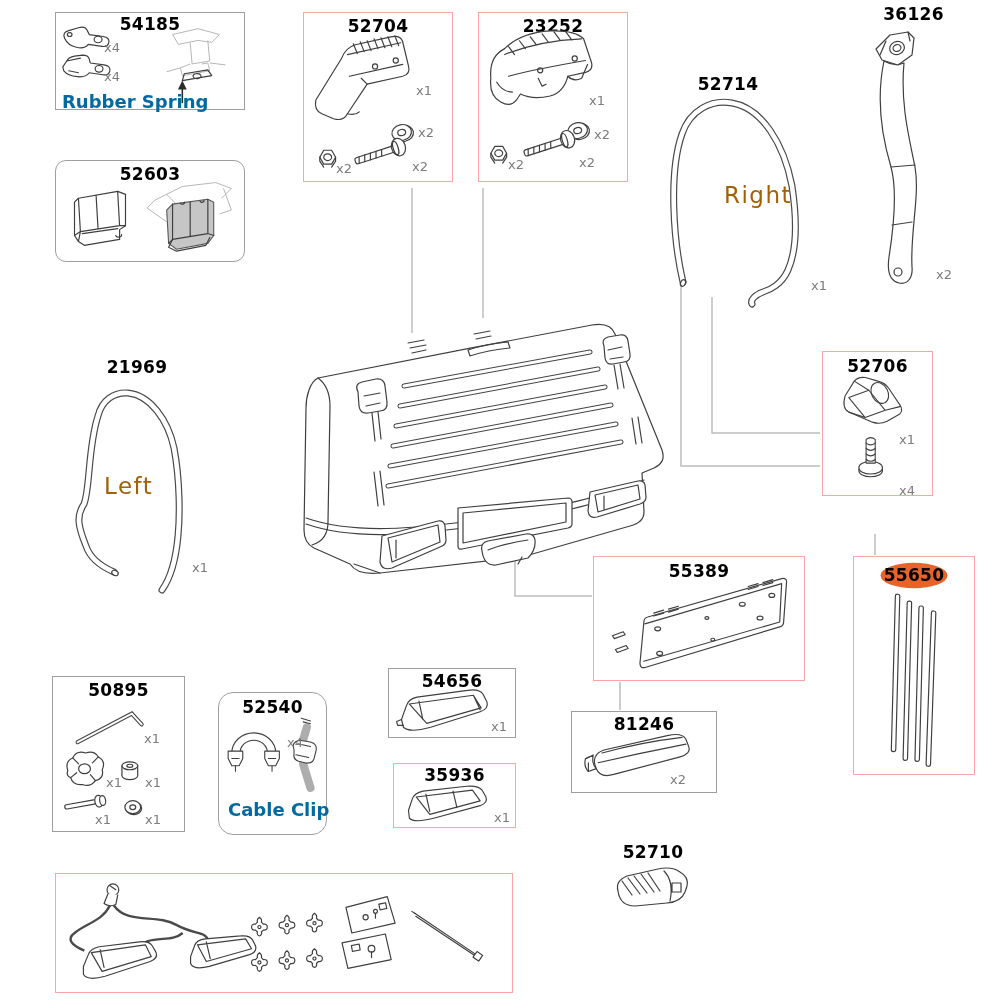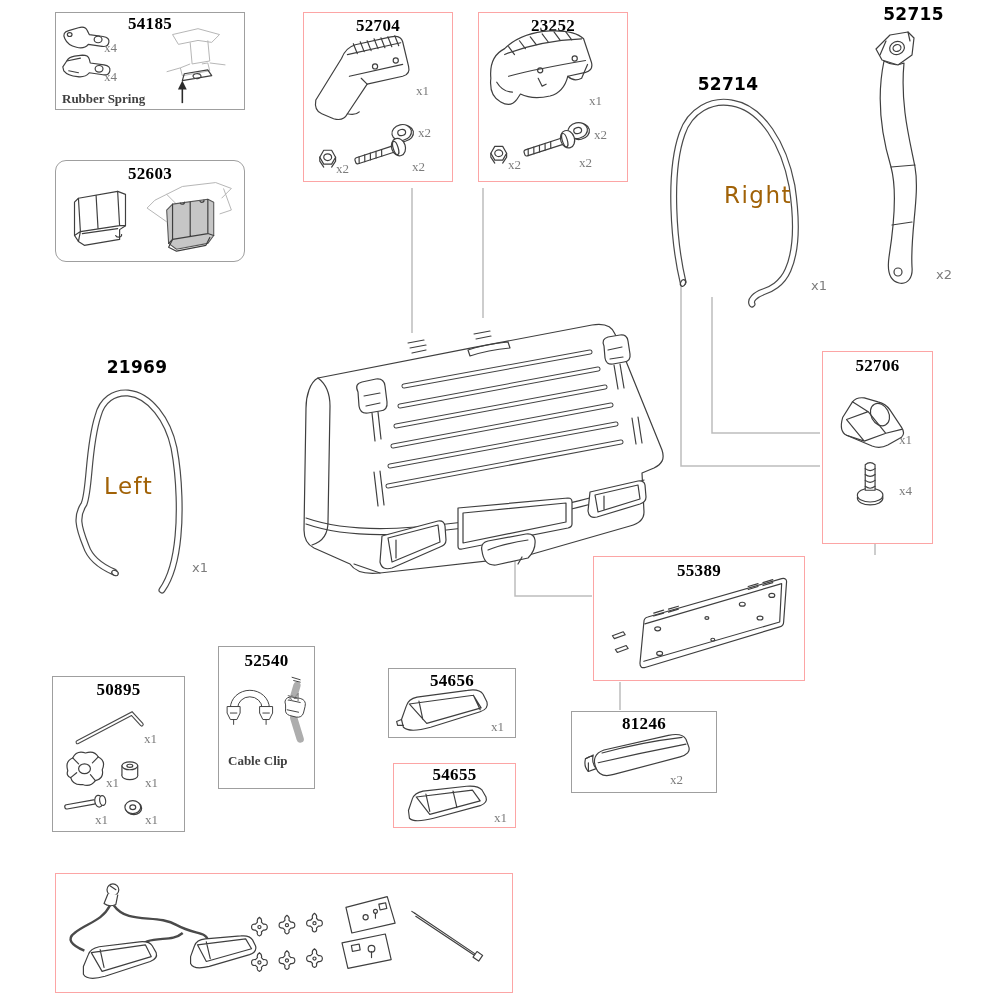--- a/index.html
+++ b/index.html
@@ -1,24 +1,24 @@
 <!DOCTYPE html>
 <html><head>
 <meta charset="utf-8">
 <style>
   html,body{margin:0;padding:0;background:#fff;}
   .stage{position:relative;width:1000px;height:1000px;background:#fff;
          font-family:"DejaVu Sans",sans-serif;overflow:hidden;}
-  .pbox{position:absolute;background:#fff;box-sizing:border-box;font-family:Liberation Serif, serif;}
+  .pbox{position:absolute;background:#fff;box-sizing:border-box;}
   .b-dark{border:1px solid #fca5a5;}
   .b-light{border:1px solid #9f9f9f;}
   .num{position:absolute;font-weight:700;font-size:17px;line-height:1.1;color:#000;
        text-align:center;letter-spacing:.3px;white-space:nowrap;}
   .qty{position:absolute;font-size:13px;color:#7c7c7c;white-space:nowrap;}
-  .cap{position:absolute;font-weight:700;font-size:13px;color:#404040;white-space:nowrap;}
+  .cap{position:absolute;font-weight:700;font-size:18px;color:#0369a1;white-space:nowrap;}
   .side{position:absolute;font-size:23px;color:#a16207;letter-spacing:1.5px;white-space:nowrap;}
   svg{display:block;}
   .fill{position:absolute;inset:0;width:100%;height:100%;}
   .ln{stroke:#3f3f3f;stroke-width:1.2;fill:none;stroke-linejoin:round;stroke-linecap:round;}
   .lnw{stroke:#3f3f3f;stroke-width:1.2;fill:#fff;stroke-linejoin:round;}
   .lng{stroke:#575757;stroke-width:1.1;fill:#c6c6c6;stroke-linejoin:round;}
   .ctx{stroke:#b4b4b4;stroke-width:1;fill:none;}
 </style>
 </head>
 <body>
@@ -204,21 +204,21 @@
     <svg style="position:absolute;left:0;top:24px;" width="165" height="216" viewBox="0 0 165 216">
       <path d="M15,188 C6,150 0,80 14,40 C22,16 44,5 64,9 C94,14 116,50 124,92 C130,132 128,158 120,176 C114,190 102,196 95,198 C87,201 82,206 84,210" fill="none" stroke="#4a4a4a" stroke-width="7" stroke-linecap="round"></path>
       <path d="M15,188 C6,150 0,80 14,40 C22,16 44,5 64,9 C94,14 116,50 124,92 C130,132 128,158 120,176 C114,190 102,196 95,198 C87,201 82,206 84,210" fill="none" stroke="#fff" stroke-width="4.6" stroke-linecap="round"></path>
       <ellipse cx="15" cy="189" rx="3.4" ry="2.4" transform="rotate(-65 15 189)" class="lnw"></ellipse>
     </svg>
     <span class="side" style="left:56px;top:112px;">Right</span>
     <span class="qty" style="left:143px;top:208px;">x1</span>
   </div>
 
   <div style="position:absolute;left:866px;top:5px;width:95px;height:285px;">
-    <span class="num" style="left:10px;top:0;width:75px;">52715</span>
+    <span class="num" style="left:10px;top:0;width:75px;">36126</span>
     <svg style="position:absolute;left:0;top:24px;" width="95" height="260" viewBox="0 0 95 260">
       <path class="lnw" d="M18,32 C10,70 16,108 25,138 C31,160 28,196 23,228 C21,242 24,252 33,254 C42,256 47,248 46,238 C44,204 54,166 49,138 C44,112 34,76 38,34 Q28,38 18,32 Z"></path>
       <path class="lnw" d="M10,20 L24,6 L42,3 L48,9 L46,26 L32,36 L16,31 Z"></path>
       <path class="ln" d="M14,26 L20,12 M42,3 L44,12"></path>
       <ellipse class="lnw" cx="31" cy="19" rx="7.5" ry="6.5" transform="rotate(-22 31 19)"></ellipse>
       <ellipse class="ln" cx="31" cy="19" rx="4" ry="3.4" transform="rotate(-22 31 19)"></ellipse>
       <path class="ln" d="M25,138 L49,136 M26,196 L46,193"></path>
       <circle class="lnw" cx="32" cy="243" r="4"></circle>
     </svg>
     <span class="qty" style="left:70px;top:262px;">x2</span>
@@ -228,21 +228,21 @@
     <span class="num" style="left:35px;top:0;width:80px;">21969</span>
     <svg style="position:absolute;left:0;top:28px;" width="160" height="222" viewBox="0 0 160 222">
       <path d="M52,186 C38,180 28,172 24,160 C16,140 14,130 22,118 C28,104 26,60 36,30 C40,14 52,6 66,7 C88,9 106,34 112,62 C118,94 118,130 116,150 C114,172 110,190 100,204" fill="none" stroke="#4a4a4a" stroke-width="7" stroke-linecap="round"></path>
       <path d="M52,186 C38,180 28,172 24,160 C16,140 14,130 22,118 C28,104 26,60 36,30 C40,14 52,6 66,7 C88,9 106,34 112,62 C118,94 118,130 116,150 C114,172 110,190 100,204" fill="none" stroke="#fff" stroke-width="4.6" stroke-linecap="round"></path>
       <ellipse cx="53" cy="187" rx="3.4" ry="2.4" transform="rotate(25 53 187)" class="lnw"></ellipse>
     </svg>
     <span class="side" style="left:42px;top:115px;">Left</span>
     <span class="qty" style="left:130px;top:202px;">x1</span>
   </div>
 
-  <div class="pbox b-dark" style="left:822px;top:351px;width:111px;height:193px;">
+  <div class="pbox b-dark" style="left:822px;top:351px;width:111px;height:145px;">
     <span class="num" style="left:0;right:0;top:5px;">52706</span>
     <svg class="fill" viewBox="0 0 111 157">
       <path class="lnw" d="M20,48 L30,32 Q34,27 42,28 L56,32 Q64,34 68,40 L80,58 Q84,64 80,68 L66,76 Q58,80 50,77 L24,66 Q16,62 20,48 Z"></path>
       <ellipse class="lnw" cx="58" cy="45" rx="9" ry="12" transform="rotate(-28 58 45)"></ellipse>
       <path class="ln" d="M24,50 L46,42 L64,64 L42,72 Z M30,32 L46,42 M80,60 L64,64 M24,66 L42,72"></path>
       <g transform="translate(48,130)">
         <ellipse class="lnw" cx="0" cy="0" rx="13" ry="7"></ellipse>
         <ellipse class="lnw" cx="0" cy="-3" rx="13" ry="7"></ellipse>
         <path class="lnw" d="M-5,-8 L-5,-34 q5,-4 10,0 L5,-8 Z"></path>
         <path class="ln" d="M-5,-30 q5,4 10,0 M-5,-24 q5,4 10,0 M-5,-18 q5,4 10,0 M-5,-12 q5,4 10,0"></path>
@@ -265,20 +265,32 @@
         <ellipse cx="180" cy="39" rx="3" ry="2"></ellipse>
           <ellipse cx="114" cy="62" rx="2" ry="1.4"></ellipse>
         <ellipse cx="66" cy="98" rx="3" ry="2"></ellipse>
           <ellipse cx="120" cy="84" rx="2" ry="1.4"></ellipse>
         <ellipse cx="168" cy="62" rx="3" ry="2"></ellipse>
       </g>
       <path class="lnw" d="M18,80 l11,-4 2,3 -11,4 z M21,94 l11,-4 2,3 -11,4 z"></path>
     </svg>
   </div>
 
+  <div class="pbox b-dark" style="left:853px;top:556px;width:122px;height:219px;">
+    <svg class="fill" viewBox="0 0 122 219">
+      <ellipse cx="61" cy="18" rx="34" ry="13" fill="#e8622a"></ellipse>
+      <g class="lnw">
+        <rect x="40" y="37" width="4.5" height="160" rx="2" transform="rotate(1.5 42 117)"></rect>
+        <rect x="52" y="44" width="4.5" height="162" rx="2" transform="rotate(1.5 54 125)"></rect>
+        <rect x="64" y="49" width="4.5" height="158" rx="2" transform="rotate(1.5 66 128)"></rect>
+        <rect x="76" y="54" width="4.5" height="158" rx="2" transform="rotate(2 78 133)"></rect>
+      </g>
+    </svg>
+    <span class="num" style="left:0;right:0;top:9px;">55650</span>
+  </div>
 
   <div class="pbox b-light" style="left:52px;top:676px;width:133px;height:156px;">
     <span class="num" style="left:0;right:0;top:4px;">50895</span>
     <svg class="fill" viewBox="0 0 133 156">
       <path d="M25,66 L80,37 L90,48" fill="none" stroke="#4a4a4a" stroke-width="4.2" stroke-linecap="round"></path>
       <path d="M25,66 L80,37 L90,48" fill="none" stroke="#fff" stroke-width="2" stroke-linecap="round"></path>
       <path class="lnw" d="M15,95 Q12,85 20,82 Q24,74 33,77 Q42,74 46,81 Q54,85 50,94 Q52,103 43,105 Q38,112 30,109 Q20,110 18,102 Q13,100 15,95 Z"></path>
       <ellipse class="lnw" cx="32" cy="93" rx="6" ry="5"></ellipse>
       <path class="ln" d="M20,82 l6,6 M46,81 l-6,6 M43,105 l-5,-6 M18,102 l6,-5"></path>
       <g>
@@ -298,21 +310,21 @@
         <ellipse class="lnw" cx="81" cy="132" rx="3" ry="2.4"></ellipse>
       </g>
     </svg>
     <span class="qty" style="left:91px;top:54px;">x1</span>
     <span class="qty" style="left:53px;top:98px;">x1</span>
     <span class="qty" style="left:92px;top:98px;">x1</span>
     <span class="qty" style="left:42px;top:135px;">x1</span>
     <span class="qty" style="left:92px;top:135px;">x1</span>
   </div>
 
-  <div class="pbox b-light" style="left:218px;top:646px;width:97px;height:143px;">
+  <div class="pbox b-light" style="left:218px;top:692px;width:109px;height:143px;border-radius:15px;">
     <span class="num" style="left:0;right:0;top:5px;">52540</span>
     <svg class="fill" viewBox="0 0 117 143">
       <path class="lnw" d="M14,60 A24,22 0 1 1 62,60 L53,60 A15,14 0 1 0 23,60 Z"></path>
       <path class="lnw" d="M10,58 h16 v8 l-4,8 h-8 l-4,-8 z M50,58 h16 v8 l-4,8 h-8 l-4,-8 z"></path>
       <path class="ln" d="M14,66 h8 M54,66 h8 M18,74 v6 M58,74 v6"></path>
       <g stroke="#adadad" stroke-width="9" stroke-linecap="round">
         <path d="M96,32 L89,56" fill="none"></path>
         <path d="M92,72 L100,98" fill="none"></path>
       </g>
       <path class="ln" d="M92,26 l8,2 M90,22 l10,3" stroke="#adadad"></path>
@@ -327,39 +339,47 @@
     <span class="num" style="left:0;right:0;top:3px;">54656</span>
     <svg class="fill" viewBox="0 0 128 70">
       <path class="lnw" d="M12,52 L17,38 Q19,31 28,29 L80,22 Q92,20 96,26 L100,34 Q102,41 93,44 L42,60 Q20,66 14,60 Z"></path>
       <path class="ln" d="M20,36 L86,27 L94,40 L38,56 Z M30,33 L34,52 M86,27 L93,42"></path>
       <path class="ln" d="M12,52 l-5,2 1,4 6,0"></path>
     </svg>
     <span class="qty" style="left:102px;top:50px;">x1</span>
   </div>
 
   <div class="pbox b-dark" style="left:393px;top:763px;width:123px;height:65px;">
-    <span class="num" style="left:0;right:0;top:2px;">54655</span>
+    <span class="num" style="left:0;right:0;top:2px;">35936</span>
     <svg class="fill" viewBox="0 0 123 65">
       <path class="lnw" d="M14,48 L18,36 Q20,30 29,28 L74,23 Q86,22 90,27 L94,34 Q96,40 88,43 L40,56 Q20,61 15,56 Z"></path>
       <path class="ln" d="M22,34 L80,27 L88,38 L36,52 Z M32,31 L36,49 M60,28 L64,45"></path>
     </svg>
     <span class="qty" style="left:100px;top:46px;">x1</span>
   </div>
 
   <div class="pbox b-light" style="left:571px;top:711px;width:146px;height:82px;">
     <span class="num" style="left:0;right:0;top:3px;">81246</span>
     <svg class="fill" viewBox="0 0 146 82">
       <path class="lnw" d="M24,58 Q18,44 32,39 L98,24 Q112,21 116,28 L119,36 Q121,43 110,46 L42,64 Q28,68 24,58 Z"></path>
       <path class="ln" d="M30,42 Q70,31 112,26 M26,52 Q70,42 116,33"></path>
       <path class="lnw" d="M24,58 L16,61 Q11,56 13,48 L21,44 Q19,52 24,58 Z"></path>
       <path class="ln" d="M16,61 L16,52 M13,48 l4,-2"></path>
     </svg>
     <span class="qty" style="left:98px;top:60px;">x2</span>
   </div>
 
+  <div style="position:absolute;left:598px;top:843px;width:110px;height:68px;">
+    <span class="num" style="left:0;width:100%;top:0;">52710</span>
+    <svg style="position:absolute;left:14px;top:22px;" width="88" height="46" viewBox="0 0 88 46">
+      <path class="lnw" d="M6,26 Q3,16 15,11 L46,4 Q60,1 68,7 Q77,12 75,21 L73,27 Q69,37 55,38 L23,41 Q8,41 6,26 Z"></path>
+      <path class="ln" d="M10,16 l10,14 M16,13 l12,16 M22,11 l13,17 M29,9 l13,18 M36,8 l12,18"></path>
+      <path class="ln" d="M52,6 Q62,16 58,36 M60,18 h9 v9 h-9 z"></path>
+    </svg>
+  </div>
 
   <div class="pbox b-dark" style="left:55px;top:873px;width:458px;height:120px;">
     <svg class="fill" viewBox="0 0 458 120">
       <defs>
         <g id="kclip">
           <path class="lnw" d="M5,0 Q8,2 7,5 L9,7 Q13,6.5 13,10 Q13,13.5 9,13 L7,15 Q8,18 5,19 Q2,18 3,15 L1,13 Q-3,13.5 -3,10 Q-3,6.5 1,7 L3,5 Q2,2 5,0 Z"></path>
           <circle class="ln" cx="5" cy="10" r="1.6"></circle>
         </g>
       </defs>
 

